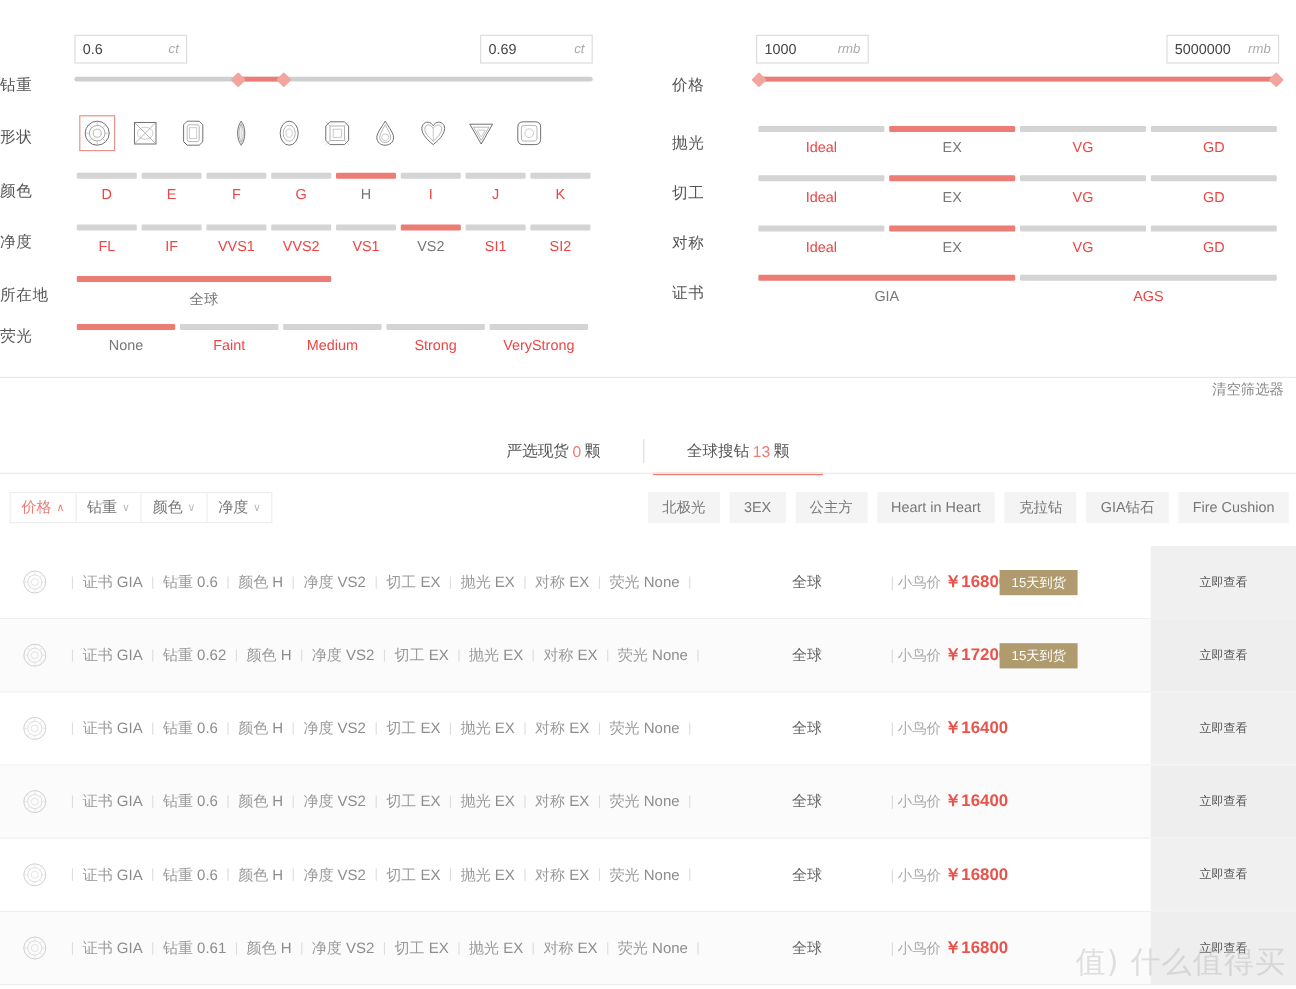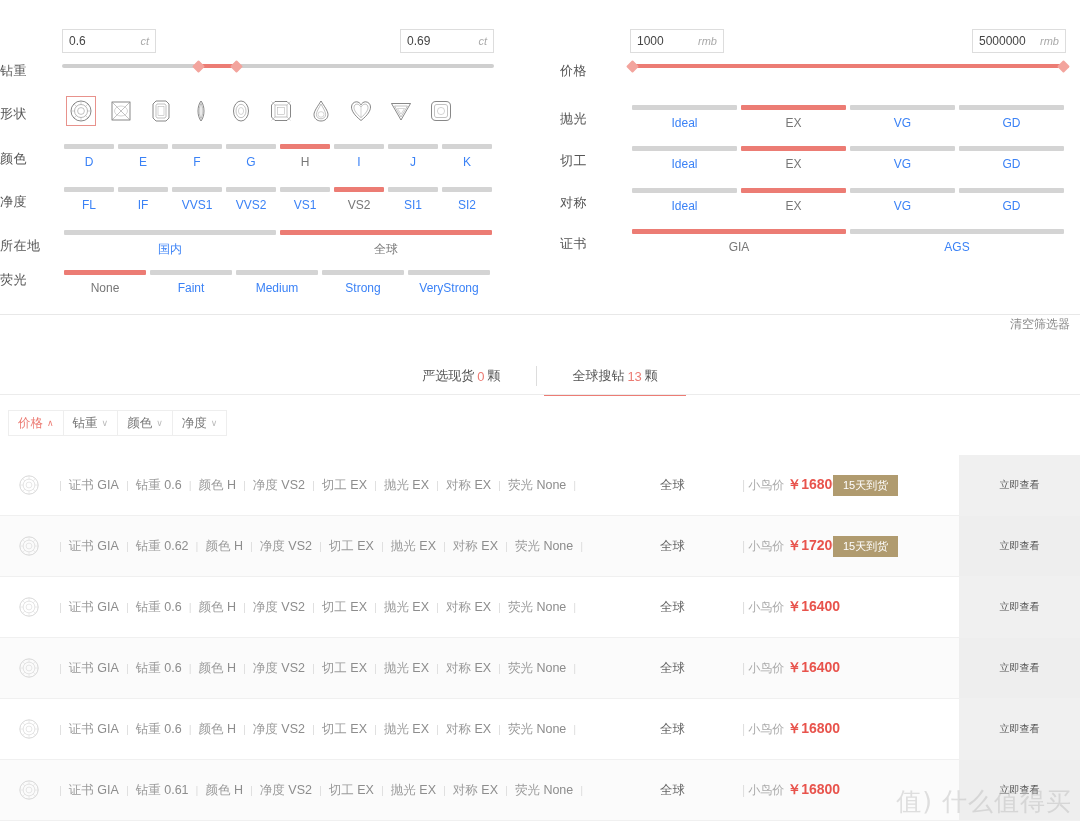--- a/index.html
+++ b/index.html
@@ -66,21 +66,21 @@
   
   .seg { position: absolute; display: flex; }
   .seg .cell { position: relative; }
   .seg .cell .bar {
     height: 5px; background: #d4d4d4; border-radius: 1px;
     margin: 0 2px;
   }
   .seg .cell.on .bar { background: #ec7c74; }
   .seg .cell .txt {
     margin-top: 6px; text-align: center;
-    font-size: 12px; color: #3b82f6; white-space: nowrap;
+    font-size: 12px; color: #ef4444; white-space: nowrap;
   }
   .seg .cell.on .txt { color: #777; }
 
   
   .divider {
     position: absolute; left: 0; top: 314px; width: 1080px;
     border-top: 1px solid #e8e8e8;
   }
   .adv-btn {
     position: absolute; left: 482px; top: 314px;
@@ -376,24 +376,20 @@
           <div class="cell" style="width:54px;">
               <div class="bar"></div>
               <div class="txt">SI2</div>
             </div>
         </div>
       </div>
 
       <div class="frow">
         <div class="flabel" style="top:237px;">所在地</div>
         <div class="seg" style="left:62px; top:230px; width:432px;">
-          <div class="cell" style="width:216px;">
-              <div class="bar"></div>
-              <div class="txt">国内</div>
-            </div>
           <div class="cell on" style="width:216px;">
               <div class="bar"></div>
               <div class="txt">全球</div>
             </div>
         </div>
       </div>
 
       <div class="frow">
         <div class="flabel" style="top:271px;">荧光</div>
         <div class="seg" style="left:62px; top:270px; width:432px;">
@@ -552,20 +548,29 @@
         <span class="chev">∨</span>
       </div>
       <div class="sort-item">
         <span>颜色</span>
         <span class="chev">∨</span>
       </div>
       <div class="sort-item">
         <span>净度</span>
         <span class="chev">∨</span>
       </div>
+    </div>
+    <div class="tagbar">
+      <div class="tag">北极光</div>
+      <div class="tag">3EX</div>
+      <div class="tag">公主方</div>
+      <div class="tag">Heart in Heart</div>
+      <div class="tag">克拉钻</div>
+      <div class="tag">GIA钻石</div>
+      <div class="tag">Fire Cushion</div>
     </div>
   </div>
 
   <div class="results">
       <div class="rrow">
         <div class="rgem">
           <svg width="22" height="22" viewBox="0 0 24 24">
   <circle cx="12" cy="12" r="10" fill="none" stroke="#c9c9c9" stroke-width=".8"></circle>
   <circle cx="12" cy="12" r="6.4" fill="none" stroke="#d4d4d4" stroke-width=".7"></circle>
   <circle cx="12" cy="12" r="3.2" fill="none" stroke="#dadada" stroke-width=".7"></circle>

